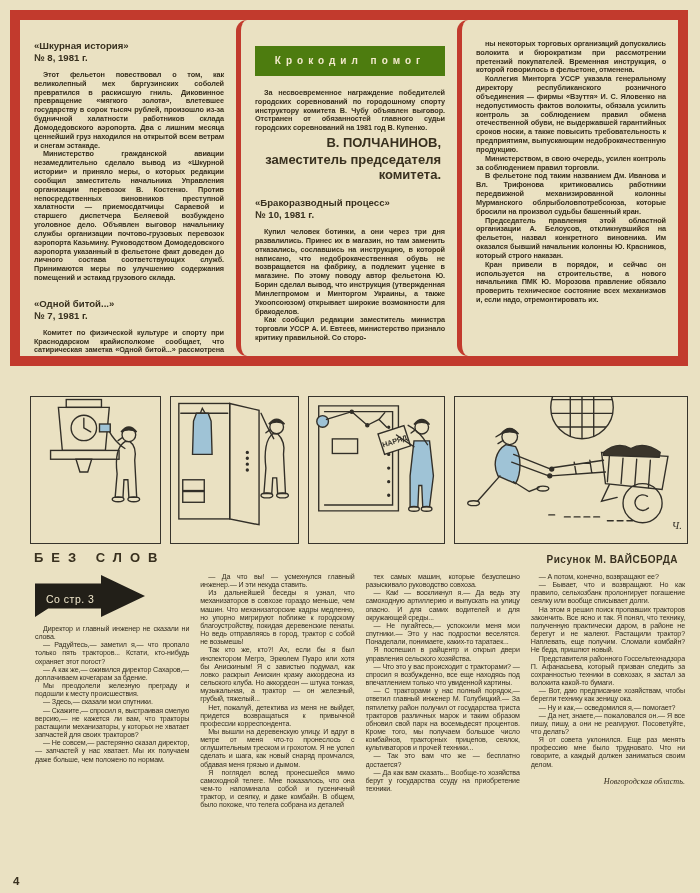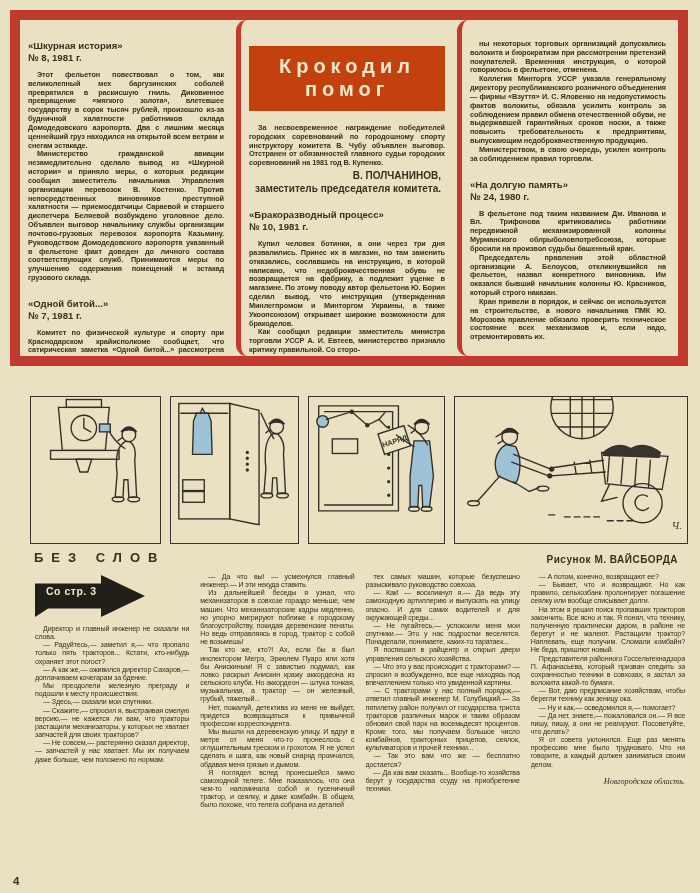--- a/index.html
+++ b/index.html
@@ -1,41 +1,41 @@
 <!DOCTYPE html>
 <html lang="ru"><head>
 <meta charset="utf-8">
 <style>
   html,body{margin:0;padding:0;width:700px;height:893px;overflow:hidden;}
   body{background:#eae1c2;font-family:"Liberation Sans",sans-serif;color:#38301f;position:relative;}
   
   .redbox{margin:10px 12px 0 10px;border:10px solid #c23a2d;height:356px;box-sizing:border-box;display:flex;background:#eae1c2;}
-  .rb-col{flex:1;padding:20px 12px 8px 8px;overflow:hidden;}
+  .rb-col{flex:1;padding:20px 12px 8px 14px;overflow:hidden;}
   .rb-col + .rb-col{border-left:5px solid #c23a2d;border-radius:11px;}
   .rb-col p{margin:0;font-size:7.3px;line-height:1.21;font-weight:700;text-align:justify;text-indent:9px;letter-spacing:-.1px;}
   .art-head{font-weight:700;font-size:9.6px;line-height:1.25;margin:0 0 7px 0;}
   .art-gap{margin-top:15px;}
-  .banner{background:#c2410c;color:#f3e9cd;text-align:center;font-weight:700;font-size:20px;letter-spacing:5px;padding:9px 0 10px;margin:6px 0 13px;}
-  .sig{font-weight:700;font-size:10px;text-align:right;margin:2px 4px 0 0;}
+  .banner{background:#4d7c0f;color:#f3e9cd;text-align:center;font-weight:700;font-size:10px;letter-spacing:5px;padding:9px 0 10px;margin:6px 0 13px;}
+  .sig{font-weight:700;font-size:13px;text-align:right;margin:2px 4px 0 0;}
   
   .strip{display:flex;gap:9px;margin:30px 12px 0 30px;height:148px;}
   .panel{border:1.6px solid #37342c;box-sizing:border-box;overflow:hidden;}
   .panel svg{display:block;width:100%;height:100%;}
   .p1{width:132px;} .p2{width:130px;} .p3{width:137px;} .p4{width:236px;}
   .strip-caps{display:flex;justify-content:space-between;align-items:flex-end;margin:6px 22px 0 34px;}
   .no-words{font-weight:700;font-size:13px;letter-spacing:8px;}
   .credit{font-weight:700;font-size:10px;letter-spacing:.5px;}
   
   .feuil{display:flex;gap:11px;margin:8px 15px 0 35px;height:306px;overflow:hidden;}
   .fcol{flex:1;overflow:hidden;}
   .fcol p{margin:0;font-size:7.1px;line-height:1.15;text-align:justify;text-indent:8px;letter-spacing:-.12px;color:#332c1e;}
   .arrow{position:relative;width:110px;height:42px;margin:2px 0 8px 0;}
   .arrow .blk{position:absolute;inset:0;background:#221f18;
     clip-path:polygon(0 20%,60% 20%,60% 0,100% 50%,60% 100%,60% 80%,12% 80%,0 100%);}
-  .arrow .lbl{position:absolute;left:11px;top:10px;color:#f0e7cb;font-weight:700;font-size:10.5px;letter-spacing:.5px;}
+  .arrow .lbl{position:absolute;left:11px;top:18px;color:#f0e7cb;font-weight:400;font-size:10.5px;letter-spacing:.5px;}
   .region{text-align:right;font-style:italic;font-size:8.2px;margin-top:8px;font-family:"Liberation Serif",serif;color:#332c1e;}
   .pageno{position:absolute;left:13px;bottom:6px;font-weight:700;font-size:11.5px;}
 </style>
 </head>
 <body>
 
 <div class="redbox">
   <div class="rb-col">
     <div class="art-head">
       <div>«Шкурная история»</div>
@@ -70,24 +70,20 @@
         <p>Как сообщил редакции заместитель министра торговли УССР А. И. Евтеев, министерство признало критику правильной. Со сторо-</p>
       </div>
   </div>
 
   <div class="rb-col">
     <div>
         <p>ны некоторых торговых организаций допускались волокита и бюрократизм при рассмотрении претензий покупателей. Временная инструкция, о которой говорилось в фельетоне, отменена.</p>
         <p>Коллегия Минторга УССР указала генеральному директору республиканского розничного объединения — фирмы «Взуття» И. С. Яловенко на недопустимость фактов волокиты, обязала усилить контроль за соблюдением правил обмена отечественной обуви, не выдержавшей гарантийных сроков носки, а также повысить требовательность к предприятиям, выпускающим недоброкачественную продукцию.</p>
         <p>Министерством, в свою очередь, усилен контроль за соблюдением правил торговли.</p>
       </div>
-    <div class="art-head art-gap">
-      <div>«На долгую память»</div>
-      <div>№ 24, 1980 г.</div>
-    </div>
     <div>
         <p>В фельетоне под таким названием Дм. Иванова и Вл. Трифонова критиковались работники передвижной механизированной колонны Мурманского облрыболовпотребсоюза, которые бросили на произвол судьбы башенный кран.</p>
         <p>Председатель правления этой областной организации А. Белоусов, откликнувшийся на фельетон, назвал конкретного виновника. Им оказался бывший начальник колонны Ю. Красников, который строго наказан.</p>
         <p>Кран привели в порядок, и сейчас он используется на строительстве, а нового начальника ПМК Ю. Морозова правление обязало проверить техническое состояние всех механизмов и, если надо, отремонтировать их.</p>
       </div>
   </div>
 </div>
 
 <div class="strip">
   <div class="panel p1">

